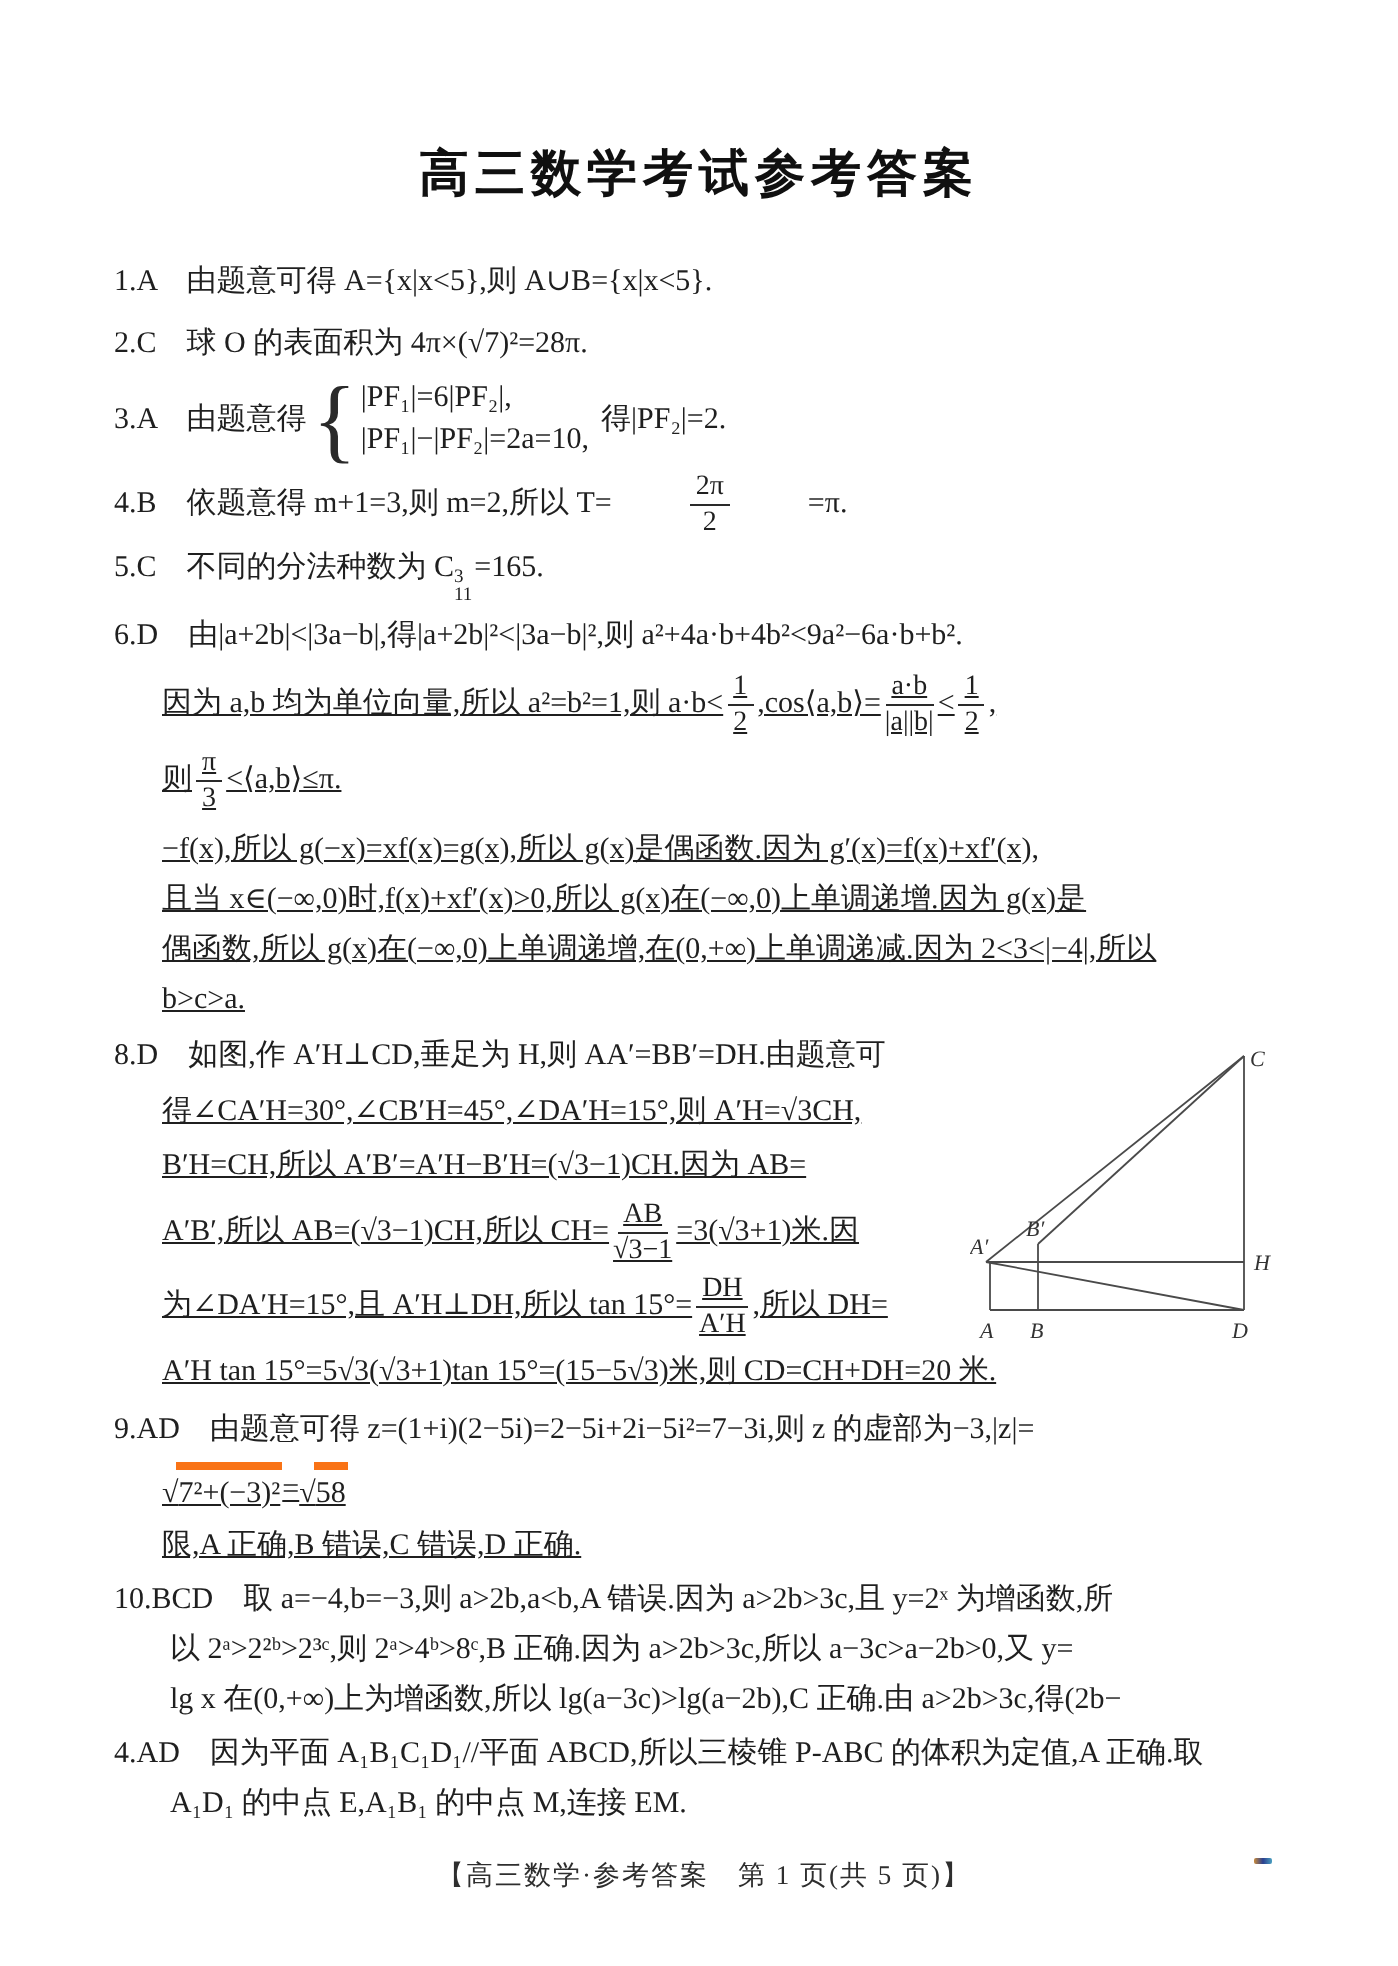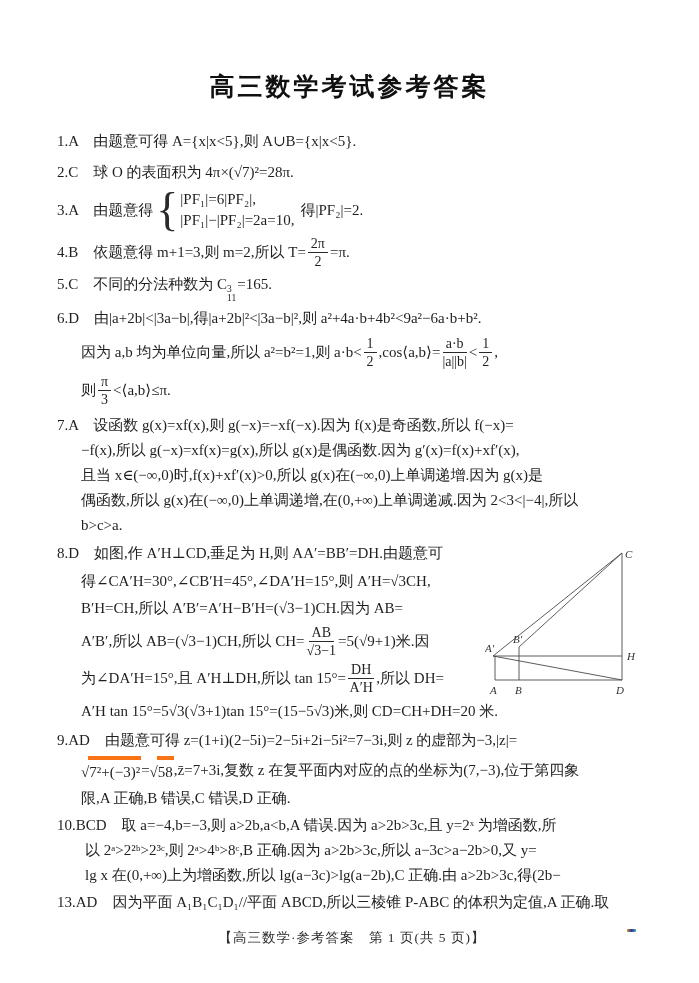--- a/index.html
+++ b/index.html
@@ -10,21 +10,21 @@
     font-family:"Liberation Serif","DejaVu Serif",serif;
     font-size:15px;
   }
   .title {
     padding-top:70px; text-align:center;
     font-family:"Liberation Sans","DejaVu Sans",sans-serif;
     font-weight:700; font-size:25px; letter-spacing:3px; color:#101010;
   }
   .content { margin:26px 52px 0 57px; }
   .ln { line-height:25px; min-height:22px; }
-  .ind  { padding-left:24px; }
+  .ind  { padding-left:24px;text-decoration:underline; }
   .ind2 { padding-left:28px; }
   .flexline { display:flex; align-items:center; flex-wrap:nowrap; white-space:pre; }
   .mb6 { margin-bottom:6px; }
   .mb3 { margin-bottom:3px; }
 
   
   .frac { display:inline-flex; flex-direction:column; align-items:center;
           vertical-align:middle; margin:0 2px; font-size:14px; line-height:15px; }
   .frac .fnum { display:block; border-bottom:1px solid #2a2a2a; padding:0 3px 1px; }
   .frac .fden { display:block; padding-top:1px; }
@@ -73,21 +73,21 @@
     <div class="ln flexline q3line">
       <span>3.A　由题意得</span>
       <span class="brace">{</span>
       <span class="cases">
         <span class="crow">|PF₁|=6|PF₂|,</span>
         <span class="crow">|PF₁|−|PF₂|=2a=10,</span>
       </span>
       <span class="q3suffix">得|PF₂|=2.</span>
     </div>
 
-    <div class="ln flexline mb3" style="margin-top:4px;">
+    <div class="ln flexline mb3" style="margin-top:4px;gap:37px;">
       <span>4.B　依题意得 m+1=3,则 m=2,所以 T=</span>
       <span class="frac">
         <span class="fnum">2π</span>
         <span class="fden">2</span>
       </span>
       <span>=π.</span>
     </div>
 
     <div class="ln mb3" style="margin-top:3px;">
       <span>5.C　不同的分法种数为 C</span><span class="supsub">
@@ -107,21 +107,20 @@
       <span class="frac"><span class="fnum">1</span><span class="fden">2</span></span>
       <span>,</span>
     </div>
 
     <div class="ln flexline ind" style="margin-bottom:6px;">
       <span>则</span>
       <span class="frac"><span class="fnum">π</span><span class="fden">3</span></span>
       <span>&lt;⟨a,b⟩≤π.</span>
     </div>
 
-    <div class="ln">7.A　设函数 g(x)=xf(x),则 g(−x)=−xf(−x).因为 f(x)是奇函数,所以 f(−x)=</div>
     <div class="ln ind">−f(x),所以 g(−x)=xf(x)=g(x),所以 g(x)是偶函数.因为 g′(x)=f(x)+xf′(x),</div>
     <div class="ln ind">且当 x∈(−∞,0)时,f(x)+xf′(x)&gt;0,所以 g(x)在(−∞,0)上单调递增.因为 g(x)是</div>
     <div class="ln ind">偶函数,所以 g(x)在(−∞,0)上单调递增,在(0,+∞)上单调递减.因为 2&lt;3&lt;|−4|,所以</div>
     <div class="ln ind">b&gt;c&gt;a.</div>
 
     <div class="q8wrap">
       <svg class="fig" width="168" height="158" viewBox="0 0 168 158">
         <line x1="8" y1="113" x2="137" y2="10"></line>
         <line x1="34" y1="104" x2="137" y2="10"></line>
         <line x1="8" y1="113" x2="137" y2="113"></line>
@@ -138,43 +137,43 @@
         <text x="30" y="151">B</text>
         <text x="131" y="151">D</text>
       </svg>
       <div class="q8text">
         <div class="ln">8.D　如图,作 A′H⊥CD,垂足为 H,则 AA′=BB′=DH.由题意可</div>
         <div class="ln ind" style="margin-top:3px;">得∠CA′H=30°,∠CB′H=45°,∠DA′H=15°,则 A′H=√3CH,</div>
         <div class="ln ind" style="margin-top:2px;">B′H=CH,所以 A′B′=A′H−B′H=(√3−1)CH.因为 AB=</div>
         <div class="ln flexline ind" style="margin:4px 0;">
           <span>A′B′,所以 AB=(√3−1)CH,所以 CH=</span>
           <span class="frac"><span class="fnum">AB</span><span class="fden">√3−1</span></span>
-          <span>=5(√9+1)米.因</span>
+          <span>=3(√3+1)米.因</span>
         </div>
         <div class="ln flexline ind" style="margin:4px 0;">
           <span>为∠DA′H=15°,且 A′H⊥DH,所以 tan 15°=</span>
           <span class="frac"><span class="fnum">DH</span><span class="fden">A′H</span></span>
           <span>,所以 DH=</span>
         </div>
       </div>
       <div class="ln ind" style="margin-top:2px;">A′H tan 15°=5√3(√3+1)tan 15°=(15−5√3)米,则 CD=CH+DH=20 米.</div>
     </div>
 
     <div class="ln" style="margin-top:4px;">9.AD　由题意可得 z=(1+i)(2−5i)=2−5i+2i−5i²=7−3i,则 z 的虚部为−3,|z|=</div>
     <div class="ln flexline ind" style="margin:3px 0 1px;">
       <span class="sqrt"><span class="rsign">√</span><span class="rbody">7²+(−3)²</span></span>
       <span>=</span>
       <span class="sqrt"><span class="rsign">√</span><span class="rbody">58</span></span>
-      <span>,z̄=7+3i,复数 z 在复平面内对应的点的坐标为(7,−3),位于第四象</span>
     </div>
     <div class="ln ind">限,A 正确,B 错误,C 错误,D 正确.</div>
 
     <div class="ln" style="margin-top:2px;">10.BCD　取 a=−4,b=−3,则 a&gt;2b,a&lt;b,A 错误.因为 a&gt;2b&gt;3c,且 y=2ˣ 为增函数,所</div>
     <div class="ln ind2">以 2ᵃ&gt;2²ᵇ&gt;2³ᶜ,则 2ᵃ&gt;4ᵇ&gt;8ᶜ,B 正确.因为 a&gt;2b&gt;3c,所以 a−3c&gt;a−2b&gt;0,又 y=</div>
     <div class="ln ind2">lg x 在(0,+∞)上为增函数,所以 lg(a−3c)&gt;lg(a−2b),C 正确.由 a&gt;2b&gt;3c,得(2b−</div>
 
-    <div class="ln" style="margin-top:2px;">13.AD　因为平面 A₁B₁C₁D₁//平面 ABCD,所以三棱锥 P-ABC 的体积为定值,A 正确.取</div>
+    <div class="ln" style="margin-top:2px;">4.AD　因为平面 A₁B₁C₁D₁//平面 ABCD,所以三棱锥 P-ABC 的体积为定值,A 正确.取</div>
+    <div class="ln ind2">A₁D₁ 的中点 E,A₁B₁ 的中点 M,连接 EM.</div>
 
     <div class="footer">【高三数学·参考答案　第 1 页(共 5 页)】</div>
   </div>
 
   <div class="artifact"></div>
 </div>
 
 </body></html>

